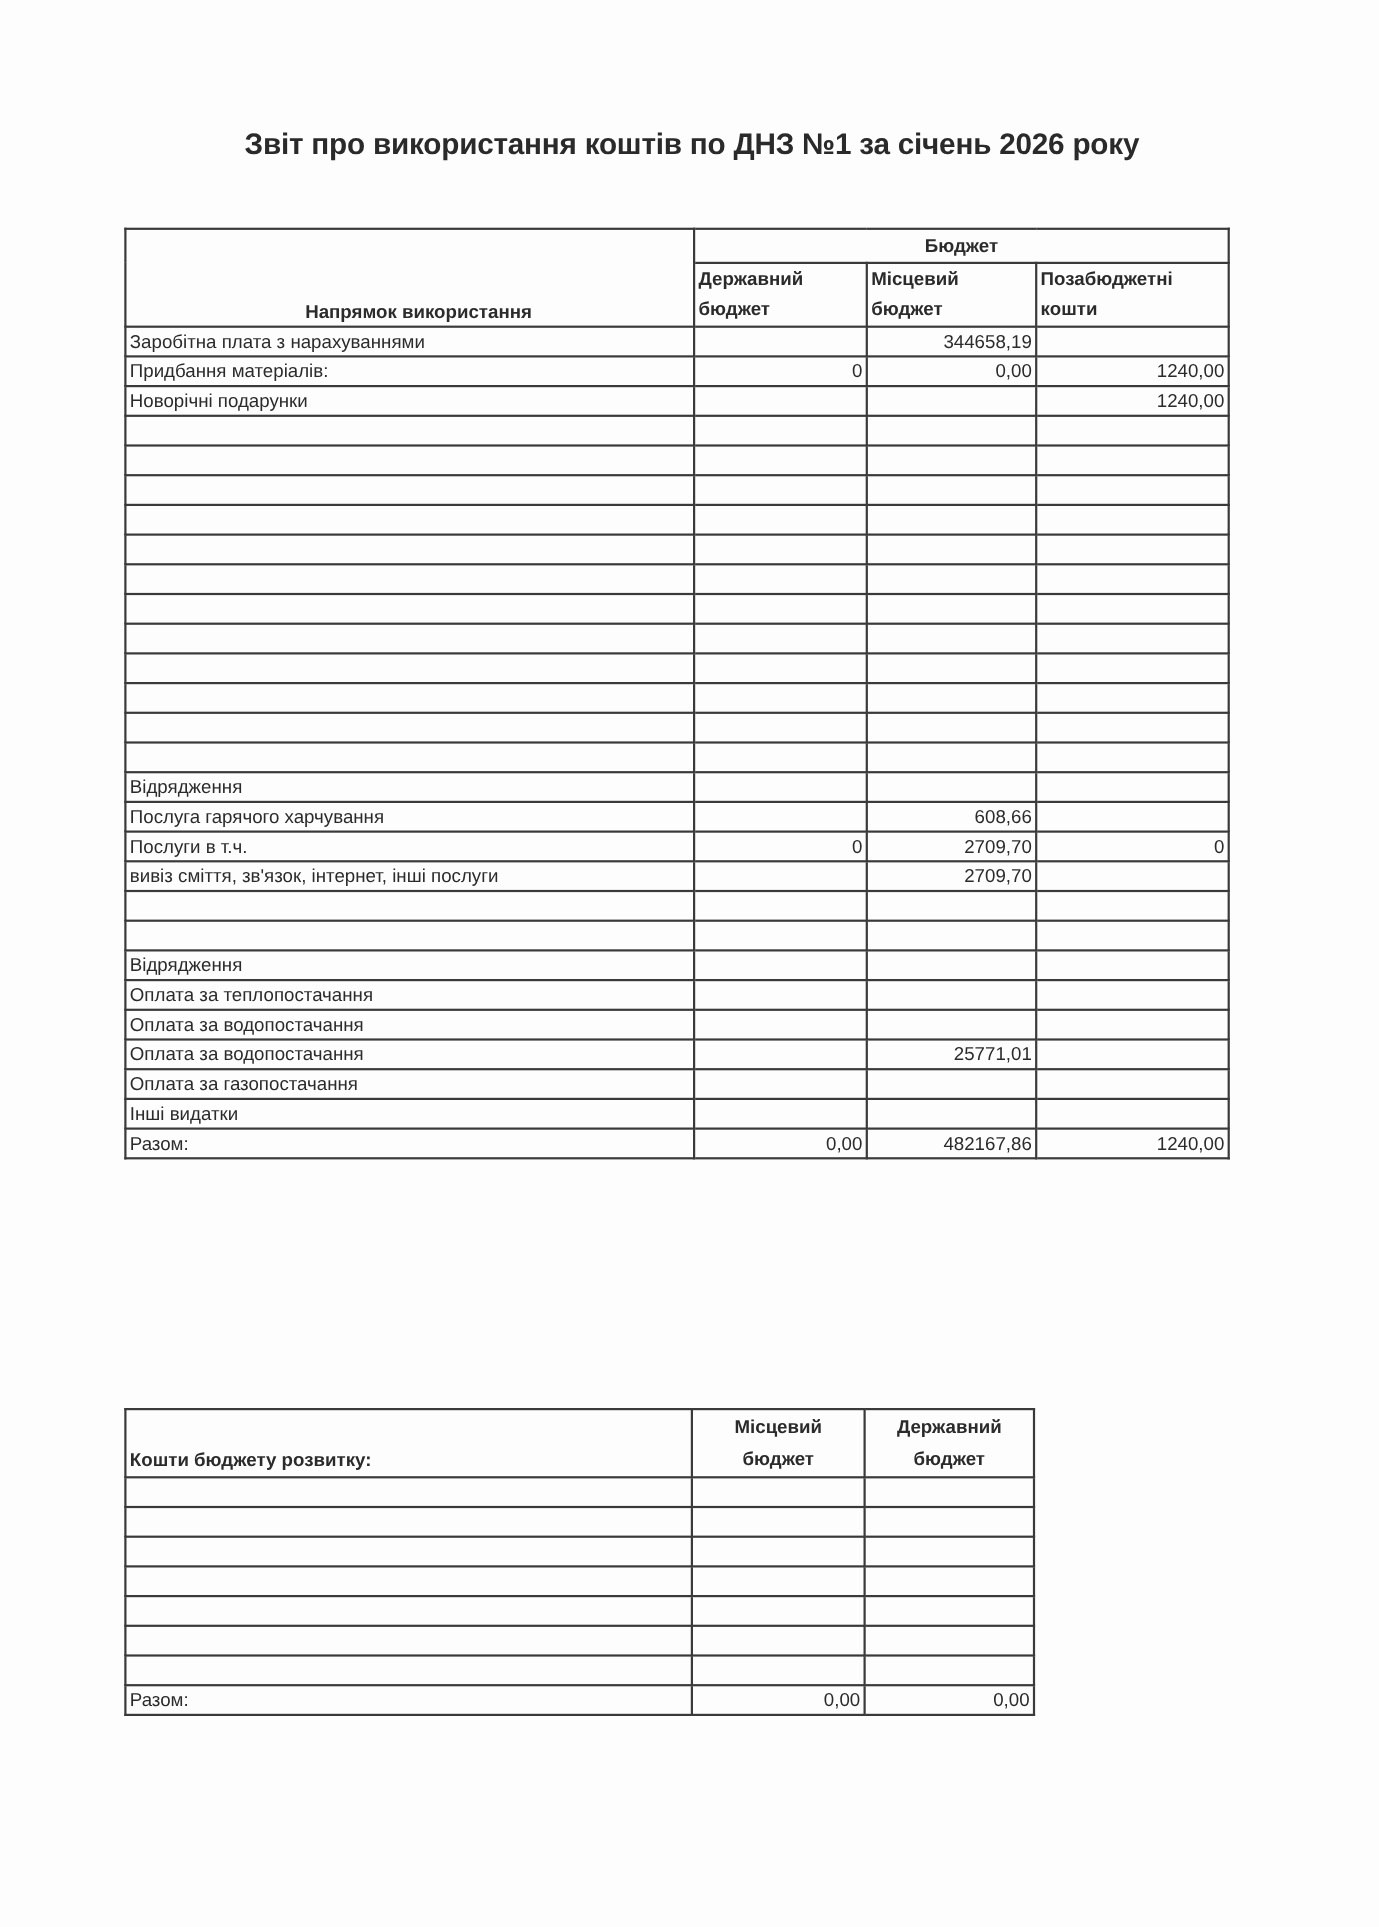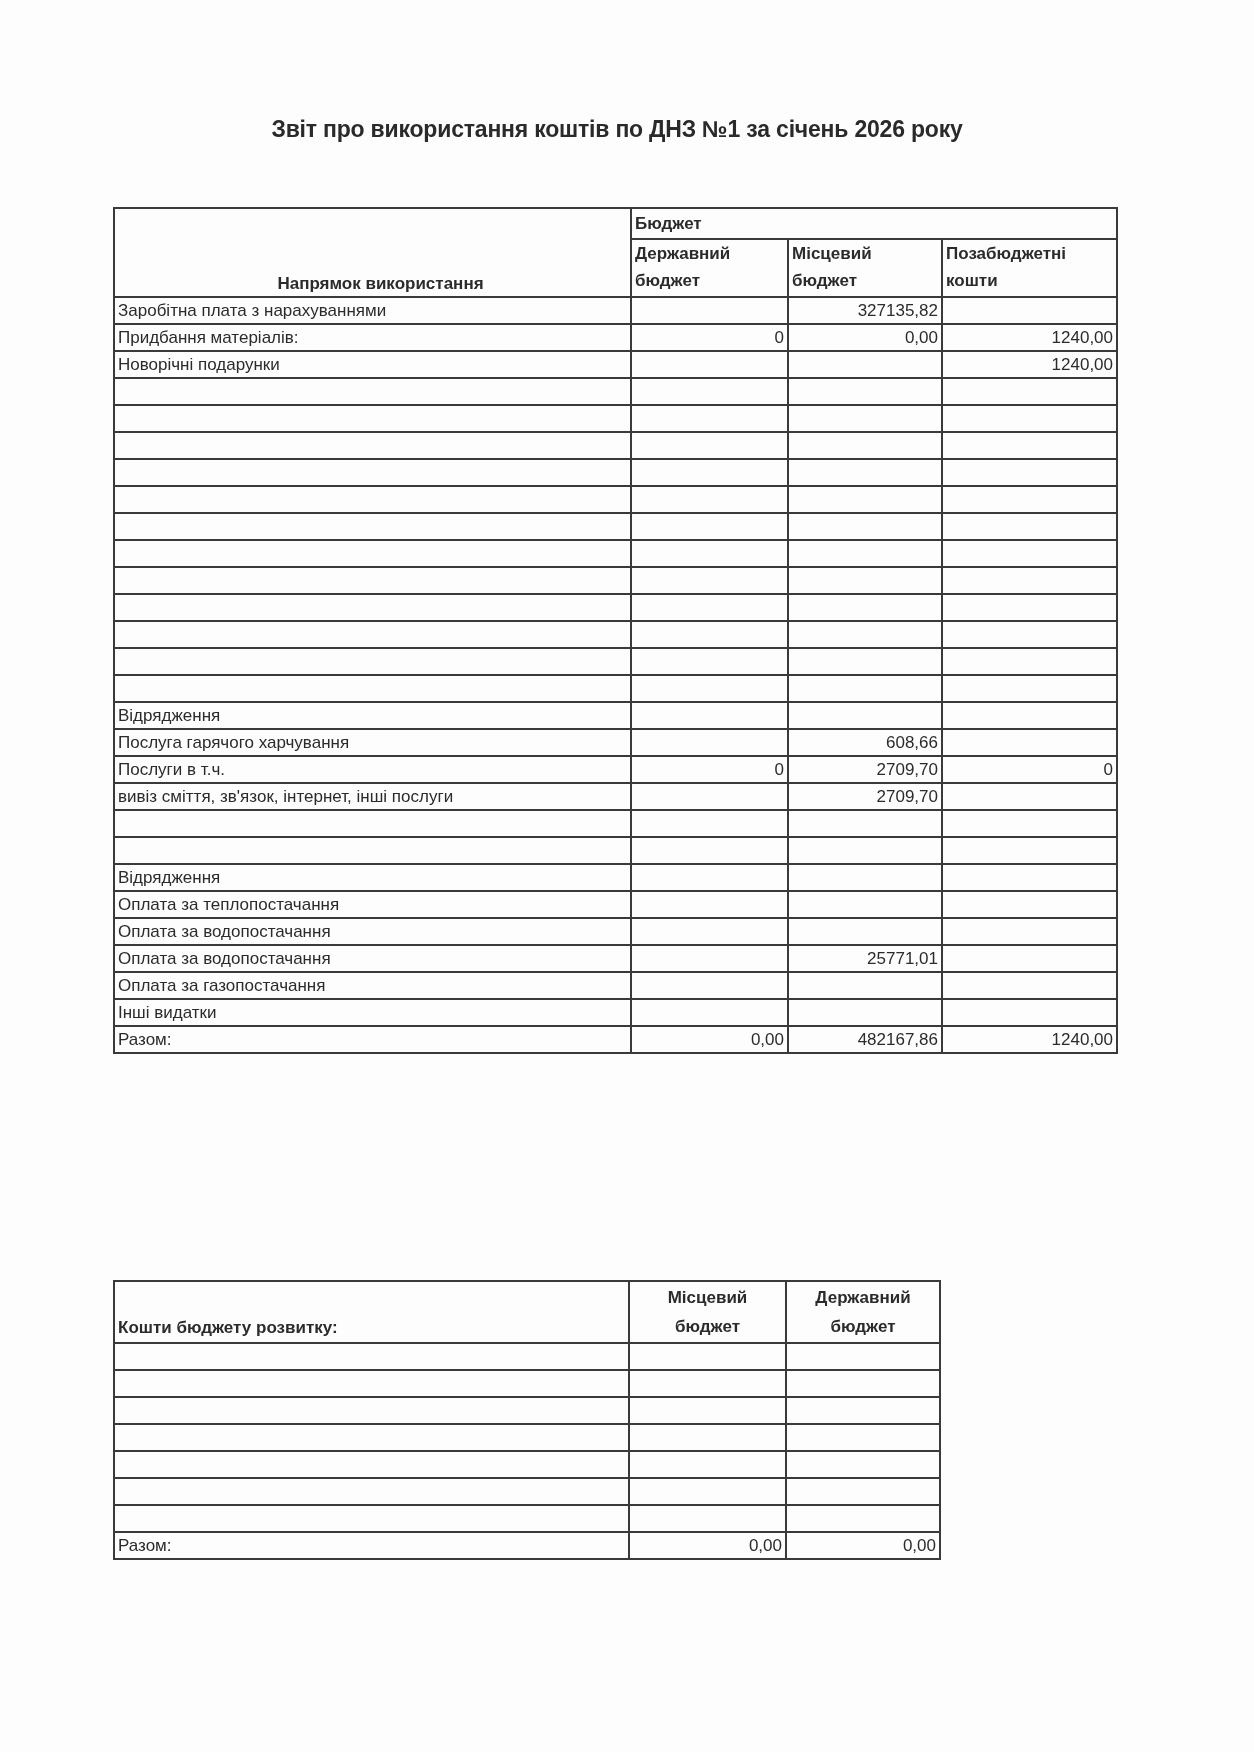--- a/index.html
+++ b/index.html
@@ -1,29 +1,29 @@
 <!DOCTYPE html>
 <html><head>
 <meta charset="utf-8">
 <style>
   html, body { margin:0; padding:0; }
   body {
     width:1254px; height:1752px; background:#fdfdfd; position:relative; overflow:hidden;
     font-family:"Liberation Sans", sans-serif; color:#2b2b2b;
   }
   .title {
-    position:absolute; left:0; width:1234px; top:116px; text-align:center;
-    font-weight:bold; font-size:23px; letter-spacing:-0.2px; color:#2a2a2a;
+    position:absolute; left:12px; width:1234px; top:116px; text-align:center;
+    font-weight:bold; font-size:27px; letter-spacing:-0.2px; color:#2a2a2a;
   }
   table { border-collapse:collapse; position:absolute; table-layout:fixed; }
   td { border:2px solid #3a3a3a; padding:0 3px; font-size:17px; height:25px; line-height:25px; white-space:nowrap; overflow:hidden; }
   .num { text-align:right; }
   .bold { font-weight:normal; }
   .hdr { font-weight:bold; font-size:17px; }
-  .hdr-top { height:29px; }
+  .hdr-top { text-align:center; height:29px; }
   .hdr-sub { vertical-align:top; line-height:27px; height:56px; white-space:normal; }
   .hdr-main { text-align:center; vertical-align:bottom;padding-left:19px; }
   #t1 { left:113px; top:207px; width:1003px; }
   #t2 { left:113px; top:1280px; width:826px; }
   #t2 .hdr-c { text-align:center; line-height:29px; height:60px; white-space:normal; }
   #t2 .hdr-l { vertical-align:bottom; line-height:29px;margin-top:20px; }
 </style>
 </head>
 <body>
 
@@ -42,21 +42,21 @@
       <td colspan="3" class="hdr hdr-top">Бюджет</td>
     </tr>
     <tr>
       <td class="hdr hdr-sub">Державний бюджет</td>
       <td class="hdr hdr-sub">Місцевий бюджет</td>
       <td class="hdr hdr-sub">Позабюджетні кошти</td>
     </tr>
   <tr>
         <td>Заробітна плата з нарахуваннями</td>
         <td class="num"></td>
-        <td class="num">327135,82</td>
+        <td class="num">344658,19</td>
         <td class="num"></td>
       </tr>
       <tr>
         <td>Придбання матеріалів:</td>
         <td class="num">0</td>
         <td class="num">0,00</td>
         <td class="num">1240,00</td>
       </tr>
       <tr>
         <td>Новорічні подарунки</td>

